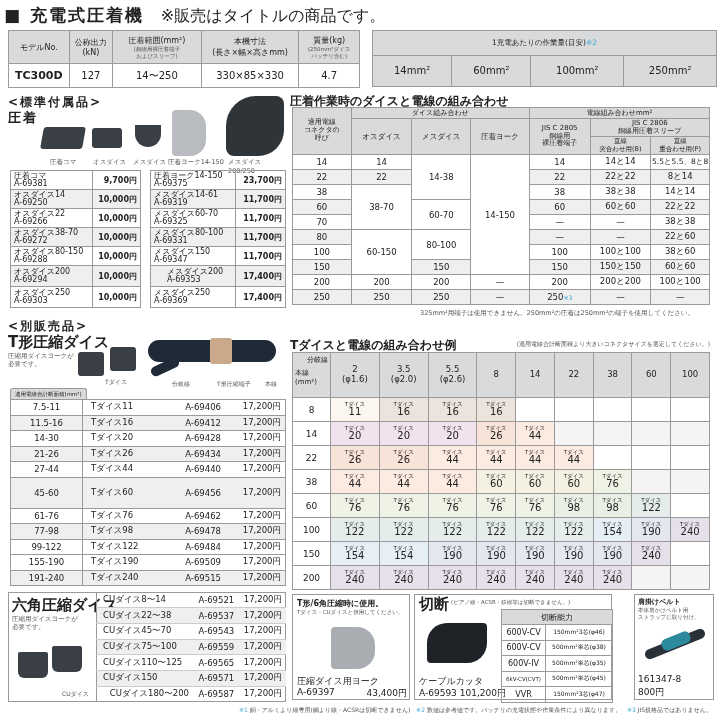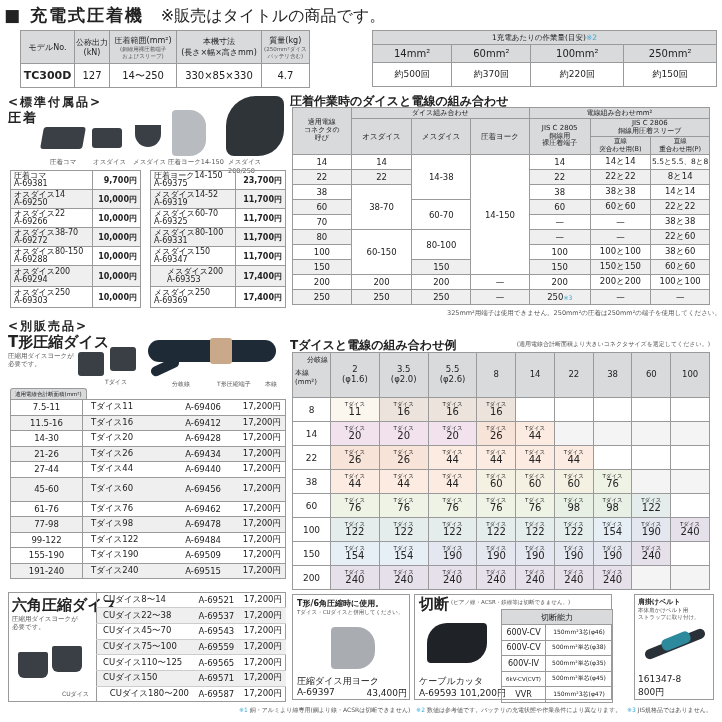--- a/index.html
+++ b/index.html
@@ -25,21 +25,21 @@
   .box { position: absolute; border: 1px solid #9a9a9a; }
 </style>
 </head>
 <body>
 
 <div class="abs" style="left:4px;top:4px;white-space:nowrap;">
   <span class="title-main">■ 充電式圧着機</span>
   <span class="title-sub" style="margin-left:14px;">※販売はタイトルの商品です。</span>
 </div>
 
-<table class="abs" style="left:20px;top:30px;width:290px;height:57px;font-size:8px;">
+<table class="abs" style="left:8px;top:30px;width:352px;height:57px;font-size:8px;">
   <tbody>
       <tr class="hdr" style="height:33px;">
     <td style="width:56px;">モデルNo.</td>
     <td style="width:40px;white-space:pre-line;">公称出力
 (kN)</td>
     <td style="width:82px;">
       <div>圧着範囲(mm²)</div>
       <div class="tiny" style="white-space:pre-line;">(銅線用裸圧着端子
 およびスリーブ)</div>
     </td>
@@ -65,26 +65,20 @@
   <tbody>
       <tr class="hdr" style="height:14px;font-size:7.5px;">
     <td colspan="4"><span>1充電あたりの作業量(目安)</span><span class="blue">※2</span></td>
   </tr>
   <tr class="hdr" style="height:18px;font-size:10px;">
     <td>14mm²</td>
     <td>60mm²</td>
     <td>100mm²</td>
     <td>250mm²</td>
   </tr>
-  <tr style="height:24px;font-size:9px;">
-    <td>約500回</td>
-    <td>約370回</td>
-    <td>約220回</td>
-    <td>約150回</td>
-  </tr>
 </tbody>
   </table>
 
 <div class="abs sec-h" style="left:8px;top:94px;">&lt;標準付属品&gt;</div>
 <div class="abs sec-h" style="left:8px;top:109px;font-size:13px;">圧着</div>
 
 <div class="img-ph" style="left:42px;top:127px;width:42px;height:22px;transform:skewX(-10deg);"></div>
 <div class="img-ph" style="left:92px;top:128px;width:30px;height:20px;"></div>
 <div class="img-ph" style="left:135px;top:125px;width:26px;height:22px;border-radius:0 0 14px 14px;"></div>
 <div class="img-lt" style="left:172px;top:110px;width:34px;height:46px;border-radius:4px 16px 16px 4px;"></div>
@@ -156,21 +150,21 @@
   <tbody>
       <tr style="height:19px;">
         <td style="text-align:left;padding-left:3px;line-height:1;">
           <div>圧着ヨーク14-150</div>
           <div>A-69375</div>
         </td>
         <td class="bold" style="text-align:right;padding-right:3px;">23,700円</td>
       </tr>
   <tr class="alt" style="height:19px;">
         <td style="text-align:left;padding-left:3px;line-height:1;">
-          <div>メスダイス14-52</div>
+          <div>メスダイス14-61</div>
           <div>A-69319</div>
         </td>
         <td class="bold" style="text-align:right;padding-right:3px;">11,700円</td>
       </tr>
   <tr style="height:19px;">
         <td style="text-align:left;padding-left:3px;line-height:1;">
           <div>メスダイス60-70</div>
           <div>A-69325</div>
         </td>
         <td class="bold" style="text-align:right;padding-right:3px;">11,700円</td>
@@ -302,21 +296,21 @@
     <td>250</td>
     <td>250</td>
     <td>250</td>
     <td>—</td>
     <td><span>250</span><span class="blue" style="font-size:6px;">※3</span></td>
     <td>—</td>
     <td>—</td>
   </tr>
 </tbody>
   </table>
-<div class="abs small" style="right:1px;top:309px;text-align:center;">325mm²用端子は使用できません。250mm²の圧着は250mm²の端子を使用してください。</div>
+<div class="abs small" style="right:28px;top:309px;text-align:center;">325mm²用端子は使用できません。250mm²の圧着は250mm²の端子を使用してください。</div>
 
 <div class="abs sec-h" style="left:8px;top:318px;">&lt;別販売品&gt;</div>
 <div class="abs sec-big" style="left:8px;top:333px;">T形圧縮ダイス</div>
 <div class="abs small" style="left:8px;top:352px;white-space:pre-line;line-height:1.3;">圧縮用ダイスヨークが
 必要です。</div>
 <div class="img-ph" style="left:78px;top:352px;width:26px;height:24px;"></div>
 <div class="img-ph" style="left:110px;top:347px;width:26px;height:24px;"></div>
 <div class="abs" style="left:148px;top:340px;width:128px;height:22px;background:#1e2a35;border-radius:11px;"></div>
 <div class="abs" style="left:210px;top:338px;width:22px;height:26px;background:#c9a98a;border-radius:3px;"></div>
 <div class="abs" style="left:150px;top:362px;width:30px;height:10px;background:#1e2a35;border-radius:5px;transform:rotate(-25deg);"></div>
@@ -351,21 +345,21 @@
         <td style="text-align:left;padding-left:8px;border-right:none;">Tダイス26</td>
         <td style="text-align:right;border-left:none;border-right:none;">A-69434</td>
         <td style="text-align:right;padding-right:4px;border-left:none;">17,200円</td>
       </tr>
   <tr style="height:15.5px;">
         <td>27-44</td>
         <td style="text-align:left;padding-left:8px;border-right:none;">Tダイス44</td>
         <td style="text-align:right;border-left:none;border-right:none;">A-69440</td>
         <td style="text-align:right;padding-right:4px;border-left:none;">17,200円</td>
       </tr>
-  <tr class="alt" style="height:24px;">
+  <tr class="alt" style="height:31px;">
         <td>45-60</td>
         <td style="text-align:left;padding-left:8px;border-right:none;">Tダイス60</td>
         <td style="text-align:right;border-left:none;border-right:none;">A-69456</td>
         <td style="text-align:right;padding-right:4px;border-left:none;">17,200円</td>
       </tr>
   <tr style="height:15.5px;">
         <td>61-76</td>
         <td style="text-align:left;padding-left:8px;border-right:none;">Tダイス76</td>
         <td style="text-align:right;border-left:none;border-right:none;">A-69462</td>
         <td style="text-align:right;padding-right:4px;border-left:none;">17,200円</td>

